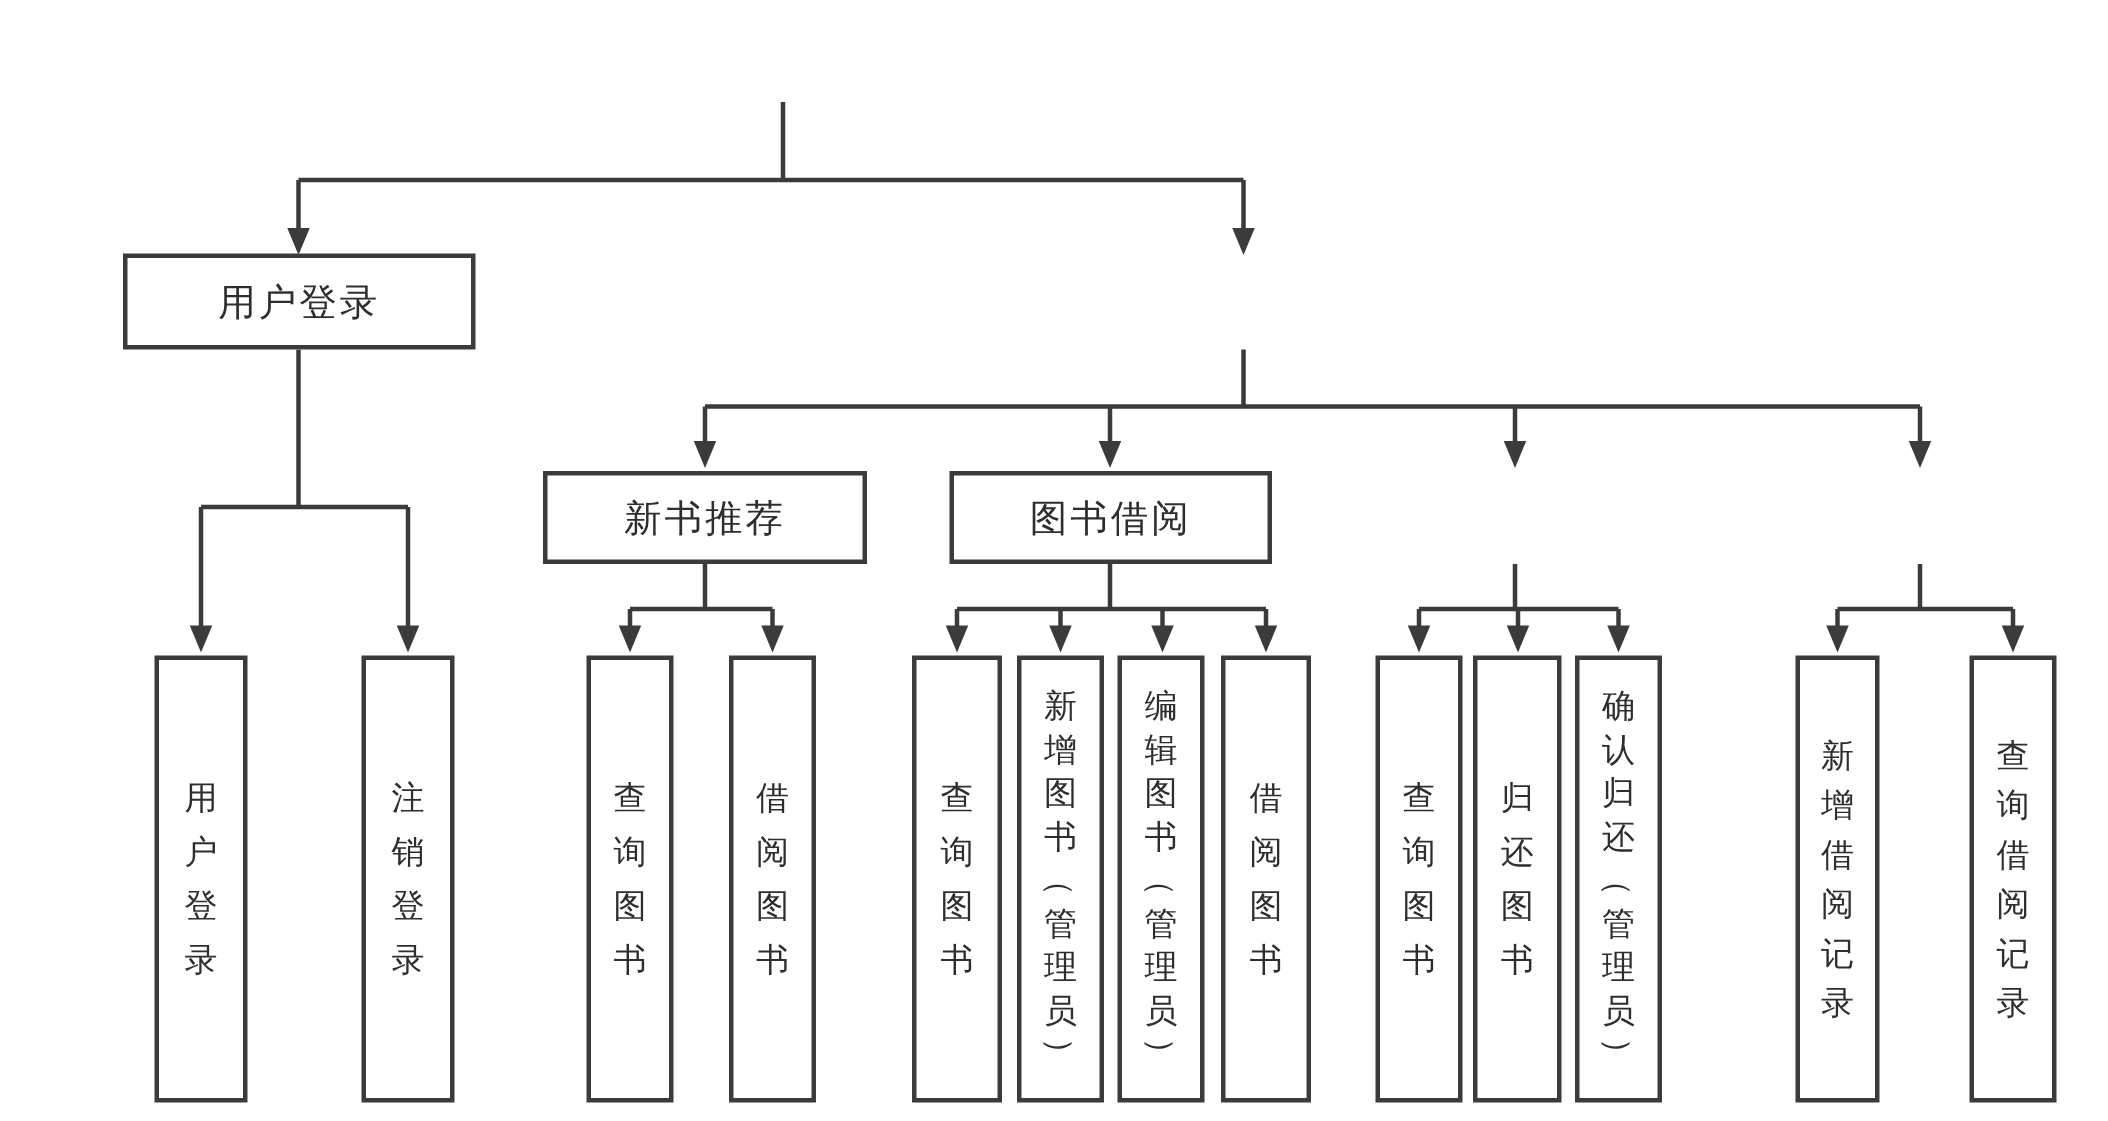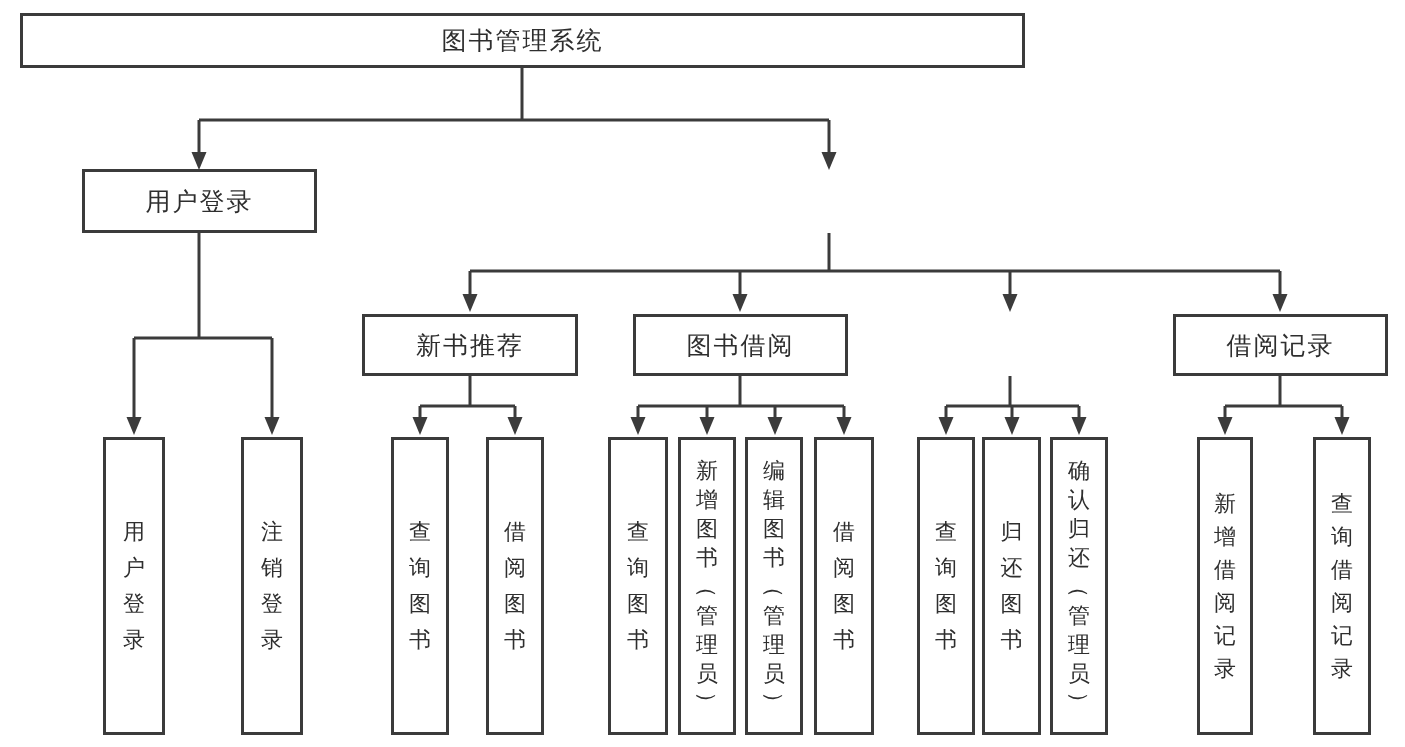--- a/index.html
+++ b/index.html
@@ -108,36 +108,30 @@
       <path d="M767.5 417 L782.5 417 L775 435 Z"></path>
       <path d="M836.5 417 L851.5 417 L844 435 Z"></path>
       <path d="M938.5 417 L953.5 417 L946 435 Z"></path>
       <path d="M1004.5 417 L1019.5 417 L1012 435 Z"></path>
       <path d="M1071.5 417 L1086.5 417 L1079 435 Z"></path>
       <path d="M1217.5 417 L1232.5 417 L1225 435 Z"></path>
       <path d="M1334.5 417 L1349.5 417 L1342 435 Z"></path>
     </g>
   </svg>
 
-  <div class="node n-root">
-    <span class="h-lbl">图书管理系统</span>
-  </div>
 
   <div class="node n-login">
     <span class="h-lbl">用户登录</span>
   </div>
 
   <div class="node n-rec">
     <span class="h-lbl">新书推荐</span>
   </div>
   <div class="node n-bor">
     <span class="h-lbl">图书借阅</span>
-  </div>
-  <div class="node n-log">
-    <span class="h-lbl">借阅记录</span>
   </div>
 
   <div class="node leaf l-u1">
     <span class="v-lbl">
         <span style="height: 36px; line-height: 36px;">用</span>
         <span style="height: 36px; line-height: 36px;">户</span>
         <span style="height: 36px; line-height: 36px;">登</span>
         <span style="height: 36px; line-height: 36px;">录</span>
       </span>
   </div>

